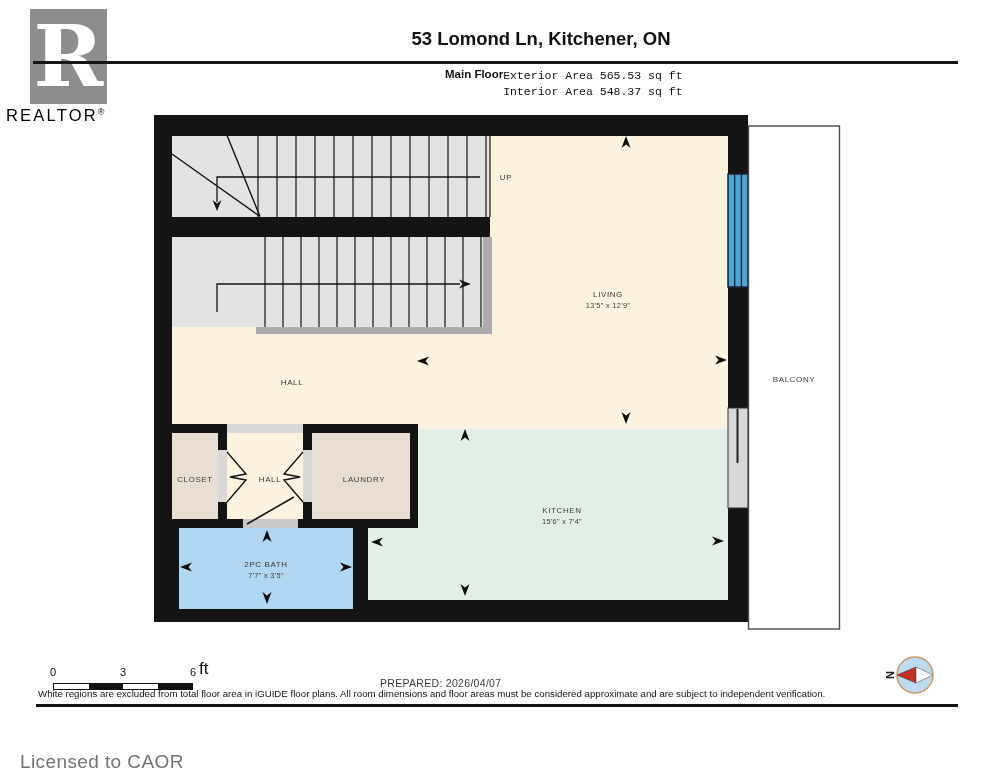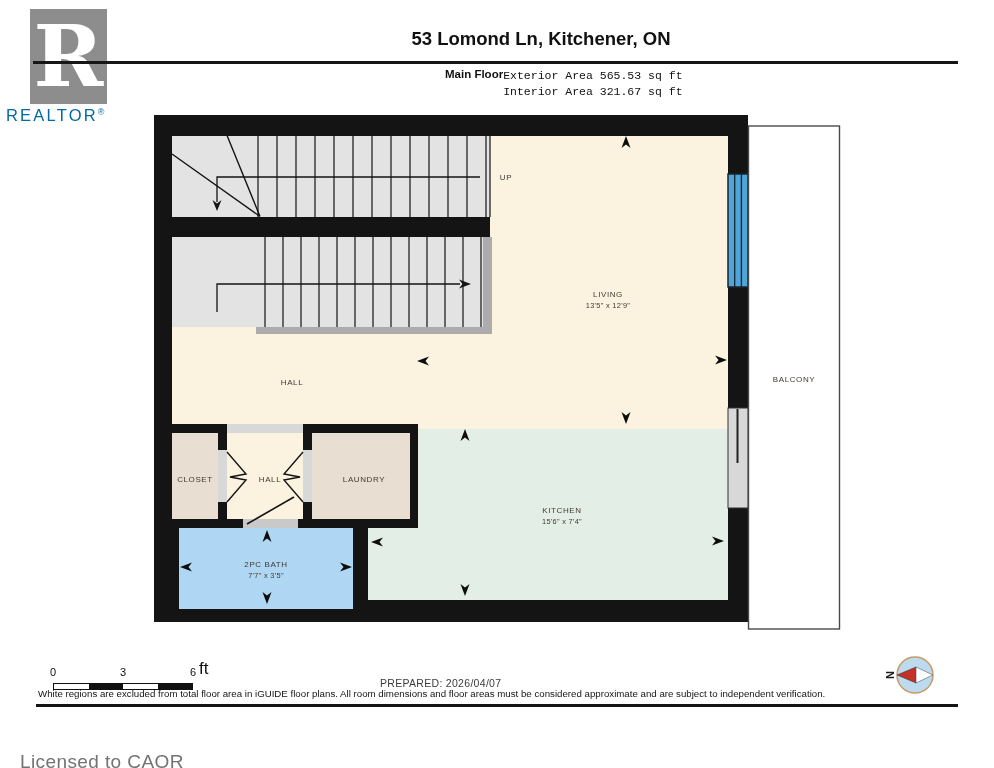--- a/index.html
+++ b/index.html
@@ -5,21 +5,21 @@
   html,body{margin:0;padding:0;background:#ffffff;}
   .page{position:relative;width:994px;height:768px;background:#ffffff;
         font-family:"Liberation Sans",sans-serif;overflow:hidden;}
   .abs{position:absolute;}
 
   
   .logo-box{left:30px;top:9px;width:77px;height:95px;background:#8d8d8d;
             display:flex;align-items:center;justify-content:center;}
   .logo-r{color:#ffffff;font-family:"DejaVu Serif",serif;font-weight:bold;
           font-size:84px;line-height:95px;}
-  .logo-word{left:6px;top:106px;font-size:16.5px;letter-spacing:2.2px;color:#0369a1;}
+  .logo-word{left:6px;top:106px;font-size:16.5px;letter-spacing:2.2px;color:#000000;}
   .logo-word sup{font-size:9px;}
   .title{left:0;top:28px;width:994px;text-align:center;font-size:18.5px;
          font-weight:bold;color:#111;padding-left:44px;}
   .title-rule{left:33px;top:61px;width:925px;height:2.5px;background:#161616;}
   .subtitle{left:445px;top:68px;display:flex;gap:0;font-size:11.5px;color:#111;}
   .subtitle .floor{font-weight:bold;}
   .subtitle .areas div{line-height:16px;font-family:Liberation Mono, monospace;}
 
   
   .rlabel{font-family:"Liberation Sans",sans-serif;font-size:8px;
@@ -145,21 +145,21 @@
   </div>
   <div class="abs logo-word"><span>REALTOR</span><sup>®</sup></div>
 
   <div class="abs title">53 Lomond Ln, Kitchener, ON</div>
   <div class="abs title-rule"></div>
 
   <div class="abs subtitle">
     <div class="floor">Main Floor</div>
     <div class="areas">
       <div>Exterior Area 565.53 sq ft</div>
-      <div>Interior Area 321.67 sq ft</div>
+      <div>Interior Area 548.37 sq ft</div>
     </div>
   </div>
 
   <span class="abs tick" style="left:46px">0</span>
   <span class="abs tick" style="left:116px">3</span>
   <span class="abs tick" style="left:186px">6</span>
   <div class="abs scalebar">
     <div class="seg-w"></div>
     <div class="seg-b"></div>
     <div class="seg-w"></div>

